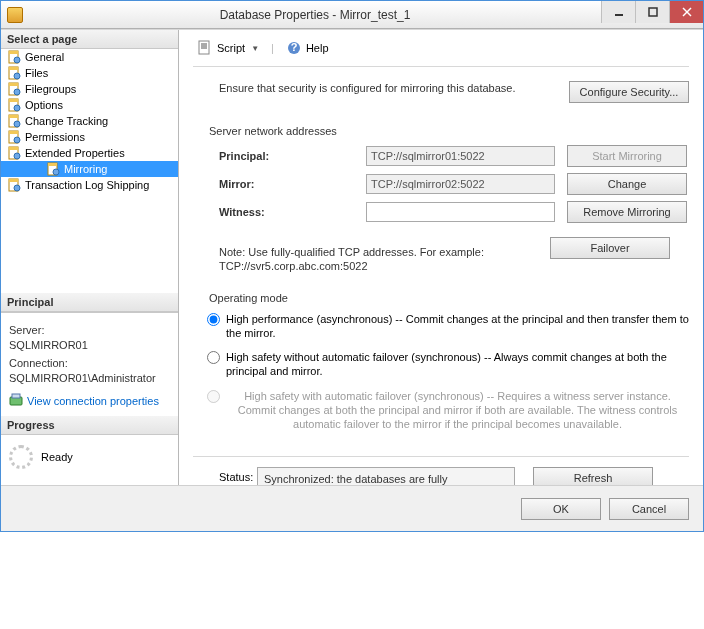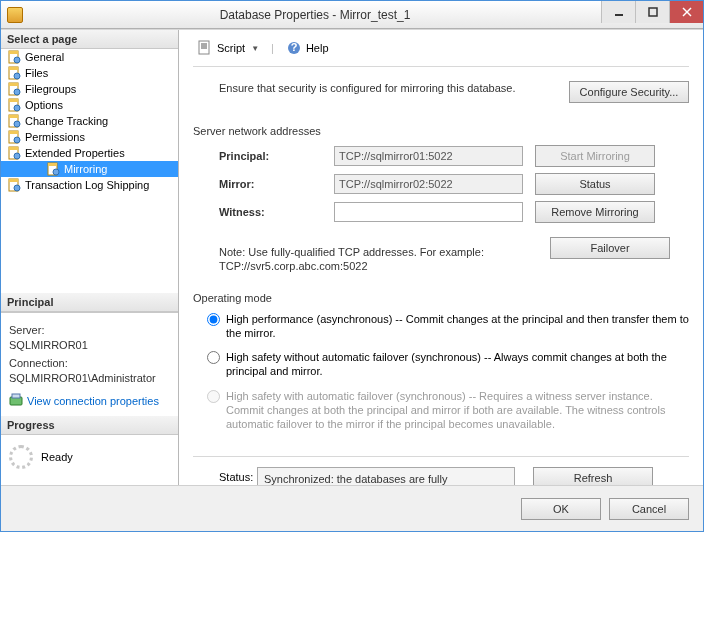--- a/index.html
+++ b/index.html
@@ -37,36 +37,36 @@
 
 .right { flex: 1; display: flex; flex-direction: column; padding: 8px 14px 8px 14px; background: #fff; }
 .toolbar { display: flex; align-items: center; gap: 4px; padding-bottom: 8px; border-bottom: 1px solid #d8d8d8; margin-bottom: 14px; }
 .tbtn { display: flex; align-items: center; gap: 4px; padding: 2px 4px; }
 .tbtn .ticon { width: 16px; height: 16px; }
 .drop { font-size: 8px; color: #555; margin-left: 2px; }
 .pipe { color: #bbb; margin: 0 4px; }
 
 .row { display: flex; align-items: center; margin-bottom: 6px; }
 .row .label { width: 141px; padding-left: 26px; color: #333; font-weight: bold; }
-.row input[type=text] { width: 189px; height: 20px; border: 1px solid #a9a9a9; padding: 1px 4px; background: #fff; }
+.row input[type=text] { width: 189px; height: 20px; border: 1px solid #a9a9a9; padding: 1px 4px; background: #fff; margin-left: 32px; }
 .row input[type=text].ro { background: #f0f0f0; color: #555; }
 .btn { width: 120px; height: 22px; border: 1px solid #9a9a9a; background: linear-gradient(#f8f8f8,#e2e2e2); text-align: center; line-height: 20px; margin-left: 12px; color: #333; }
 .btn.disabled { color: #9c9c9c; background: #efefef; }
 .security-row { display: flex; align-items: flex-start; margin-bottom: 18px; }
 .security-row .txt { flex: 1; padding-right: 18px; color: #333; line-height: 1.3; padding-left: 26px; }
 
-.group-label { color: #333; margin: 4px 0 8px; }
+.group-label { color: #333; margin: 4px 16px 8px; }
 .note { padding-left: 26px; color: #333; line-height: 1.3; margin-top: 8px; width: 320px; display: inline-block; vertical-align: top; }
 .note-row { display: flex; align-items: flex-start; margin-top: 8px; }
 
 .opmode { margin-top: 14px; }
 .radio-row { display: flex; align-items: flex-start; padding-left: 14px; margin-bottom: 10px; }
 .radio-row input { margin: 1px 6px 0 0; }
 .radio-row .rtext { flex: 1; line-height: 1.3; }
-.radio-row.disabled .rtext { color: #9c9c9c; }
+.radio-row.disabled .rtext { color: #9c9c9c; text-align: center; }
 
 .hr { border-top: 1px solid #d8d8d8; margin: 14px 0 10px; }
 
 .status-row { display: flex; align-items: flex-start; }
 .status-row .slabel { width: 64px; padding-top: 4px; padding-left: 26px; }
 .status-box { width: 258px; height: 62px; border: 1px solid #a9a9a9; background: #f4f4f4; padding: 4px 6px; color: #333; line-height: 1.3; }
 
 .footer { height: 46px; border-top: 1px solid #d0d0d0; background: #f0f0f0; display: flex; align-items: center; justify-content: flex-end; padding: 0 14px; gap: 8px; }
 .footer .btn { width: 80px; margin-left: 0; }
 </style>
@@ -249,21 +249,21 @@
 
       <div class="row">
         <div class="label">Principal:</div>
         <input type="text" class="ro" readonly="" value="TCP://sqlmirror01:5022" style="">
         <div class="btn disabled">Start Mirroring</div>
       </div>
 
       <div class="row">
         <div class="label">Mirror:</div>
         <input type="text" class="ro" readonly="" value="TCP://sqlmirror02:5022" style="">
-        <div class="btn">Status</div>
+        <div class="btn">Change</div>
       </div>
 
       <div class="row">
         <div class="label">Witness:</div>
         <input type="text" value="" style="">
         <div class="btn">Remove Mirroring</div>
       </div>
 
       <div class="note-row">
         <span class="note">Note: Use fully-qualified TCP addresses. For example: TCP://svr5.corp.abc.com:5022</span>

